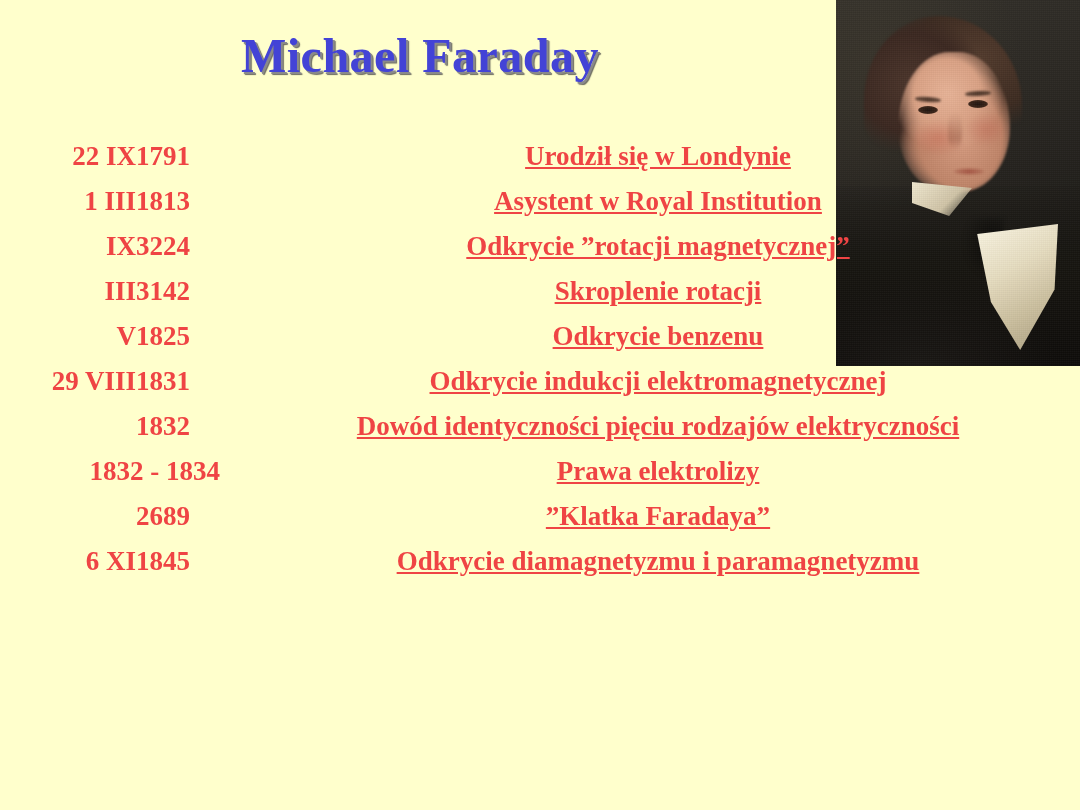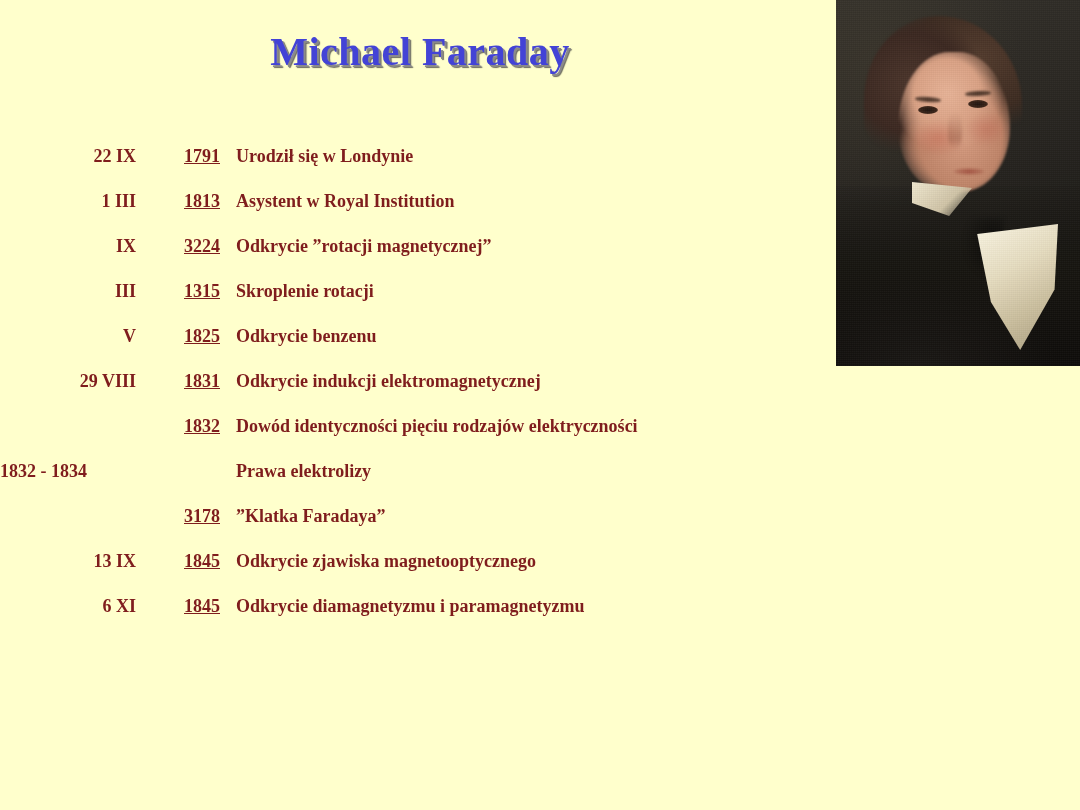--- a/index.html
+++ b/index.html
@@ -25,21 +25,21 @@
     overflow: hidden;
   }
 
   
   .title {
     position: absolute;
     left: 0;
     top: 32px;
     width: 840px;
     text-align: center;
-    font-size: 40px;
+    font-size: 48px;
     font-weight: bold;
     font-family: "Liberation Serif", "DejaVu Serif", serif;
     color: #4343d6;
     letter-spacing: 0.5px;
     text-shadow:
        2px 2px 0 #8a8a8a,
        3px 3px 1px rgba(60,60,60,0.75);
     white-space: nowrap;
     line-height: 1;
   }
@@ -209,44 +209,44 @@
   .timeline {
     position: absolute;
     left: 0;
     top: 134px;
     width: 1080px;
     border-collapse: collapse;
   }
   .timeline tr { height: 45px; }
   .timeline td {
     padding: 0;
-    font-size: 18px;
+    font-size: 27px;
     font-weight: bold;
-    color: #7f1d1d;
+    color: #ef4444;
     line-height: 45px;
     white-space: nowrap;
     vertical-align: baseline;
     font-family: "Liberation Serif", "DejaVu Serif", serif;
   }
   .col-date {
     width: 136px;
     text-align: right;
     padding-right: 0 !important;
   }
   .col-year {
     width: 84px;
+    text-align: left;
+    padding-right: 16px !important;
+  }
+  .col-desc {
+    text-align: center;
+    text-decoration: underline;
+  }
+  .col-span {
     text-align: right;
-    padding-right: 16px !important;
-    text-decoration: underline;
-  }
-  .col-desc {
-    text-align: left;
-  }
-  .col-span {
-    text-align: left;
     padding-right: 16px !important;
   }
 </style>
 </head>
 <body>
 
 <div class="slide">
 
   <div class="title">Michael Faraday</div>
 
@@ -282,21 +282,21 @@
           <td class="col-year">1813</td>
           <td class="col-desc">Asystent w Royal Institution</td>
         </tr>
         <tr>
           <td class="col-date">IX</td>
           <td class="col-year">3224</td>
           <td class="col-desc">Odkrycie ”rotacji magnetycznej”</td>
         </tr>
         <tr>
           <td class="col-date">III</td>
-          <td class="col-year">1315</td>
+          <td class="col-year">3142</td>
           <td class="col-desc">Skroplenie rotacji</td>
         </tr>
         <tr>
           <td class="col-date">V</td>
           <td class="col-year">1825</td>
           <td class="col-desc">Odkrycie benzenu</td>
         </tr>
         <tr>
           <td class="col-date">29 VIII</td>
           <td class="col-year">1831</td>
@@ -306,27 +306,22 @@
           <td class="col-date"></td>
           <td class="col-year">1832</td>
           <td class="col-desc">Dowód identyczności pięciu rodzajów elektryczności</td>
         </tr>
         <tr>
           <td class="col-span" colspan="2">1832 - 1834</td>
           <td class="col-desc">Prawa elektrolizy</td>
         </tr>
         <tr>
           <td class="col-date"></td>
-          <td class="col-year">3178</td>
+          <td class="col-year">2689</td>
           <td class="col-desc">”Klatka Faradaya”</td>
-        </tr>
-        <tr>
-          <td class="col-date">13  IX</td>
-          <td class="col-year">1845</td>
-          <td class="col-desc">Odkrycie zjawiska magnetooptycznego</td>
         </tr>
         <tr>
           <td class="col-date">6  XI</td>
           <td class="col-year">1845</td>
           <td class="col-desc">Odkrycie diamagnetyzmu i paramagnetyzmu</td>
         </tr>
       </tbody>
   </table>
 
 </div>

